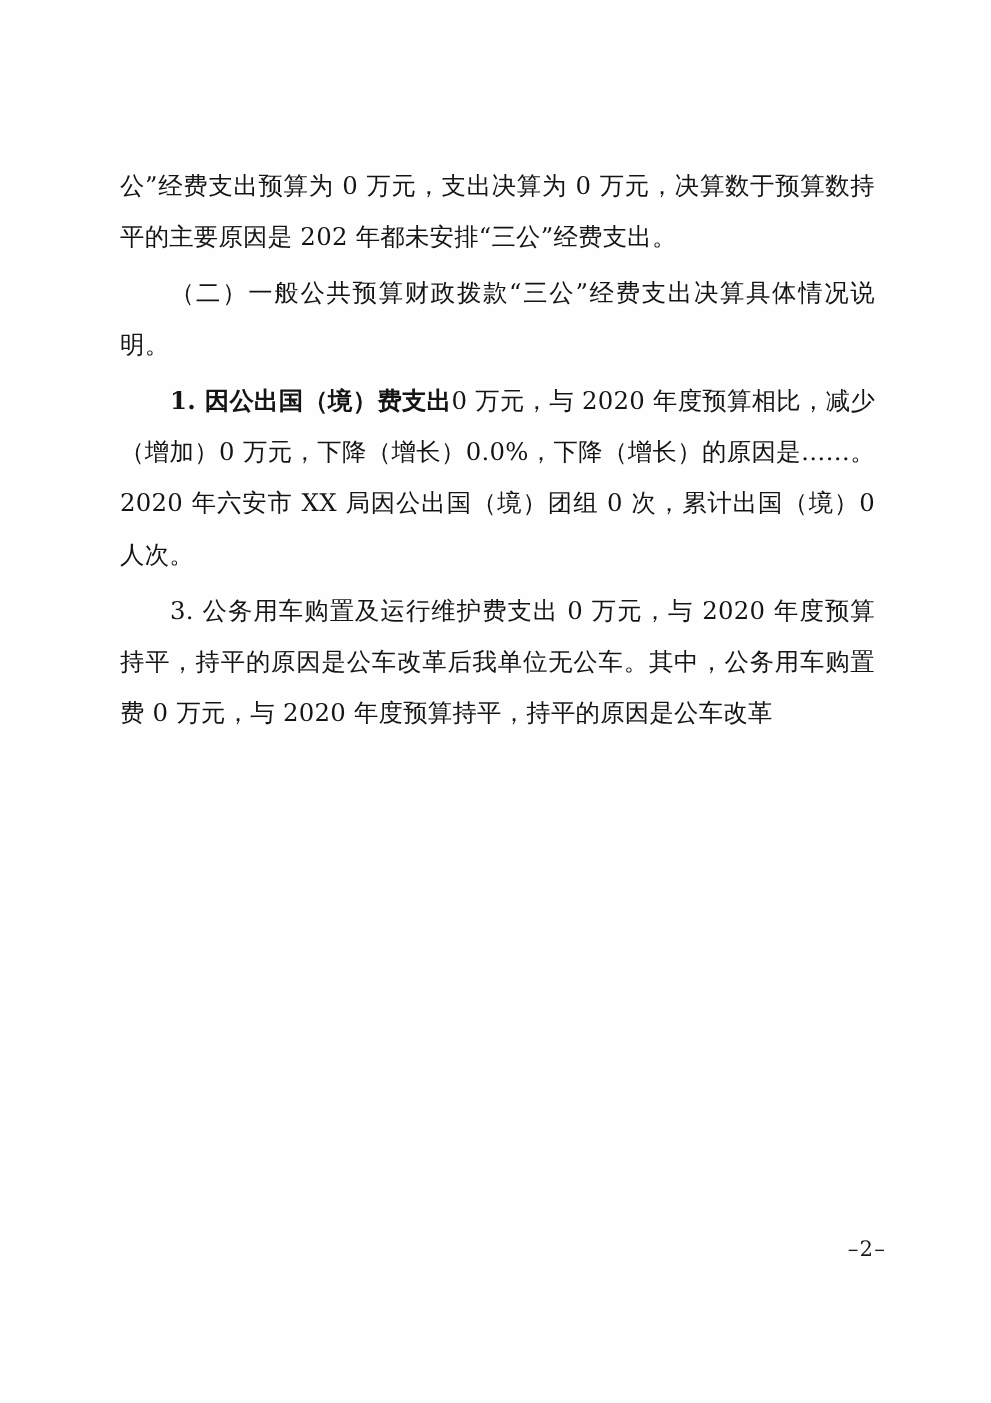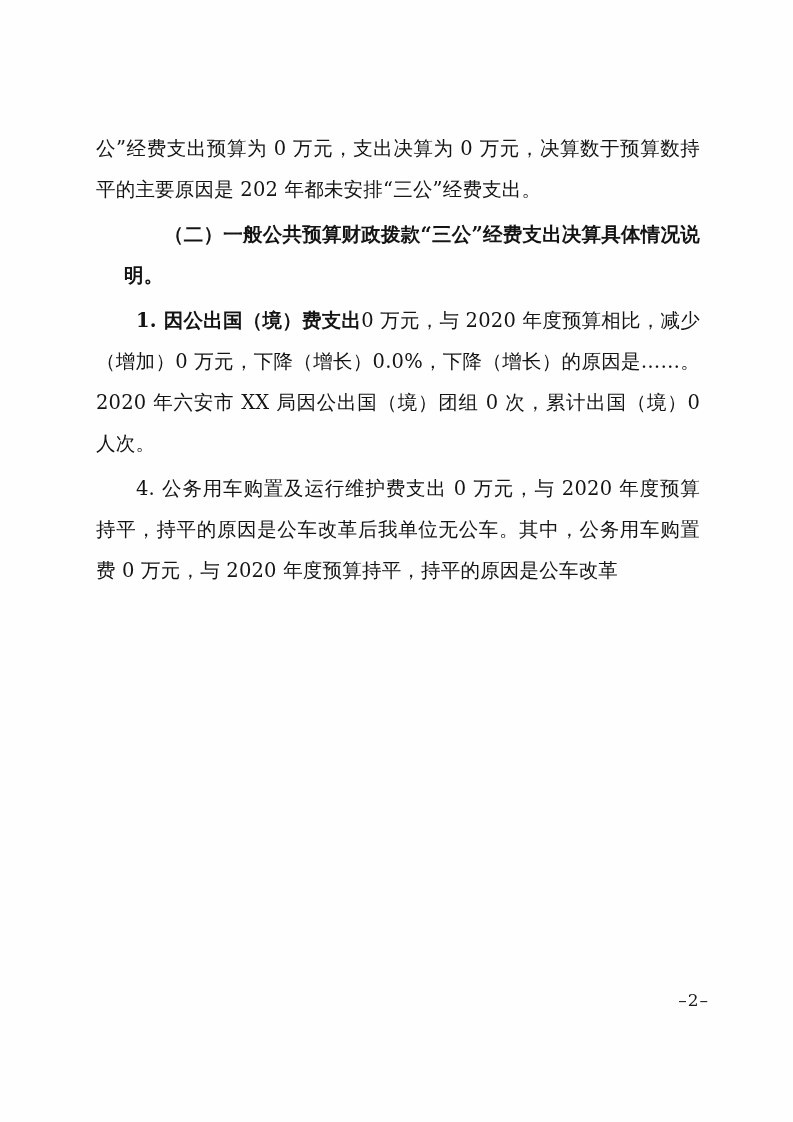--- a/index.html
+++ b/index.html
@@ -35,22 +35,21 @@
     line-height: 41px;
     text-align: justify;
     text-justify: inter-ideograph;
     letter-spacing: 0.2px;
     color: #141414;
   }
   p.indent2 {
     text-indent: 40px;
   }
   p.bold {
-    font-weight: bold;
-    margin-left: 28px;
+    font-weight: normal;
   }
   .strong {
     font-weight: bold;
     margin-top: 43px;
   }
   .footer {
     position: absolute;
     right: 84px;
     top: 990px;
     font-size: 17px;
@@ -66,18 +65,18 @@
   <div class="content">
 
     <p class="para">公”经费支出预算为 0 万元，支出决算为 0 万元，决算数于预算数持平的主要原因是 202 年都未安排“三公”经费支出。</p>
 
     <p class="para indent2 bold">（二）一般公共预算财政拨款“三公”经费支出决算具体情况说明。</p>
 
 
     <p class="para indent2"><span class="strong">1. 因公出国（境）费支出</span><span>0 万元，与 2020 年度预算相比，减少（增加）0 万元，下降（增长）0.0%，下降（增长）的原因是……。2020 年六安市 XX 局因公出国（境）团组 0 次，累计出国（境）0 人次。</span></p>
 
 
-    <p class="para indent2">4. 公务用车购置及运行维护费支出 0 万元，与 2020 年度预算持平，持平的原因是公车改革后我单位无公车。其中，公务用车购置费 0 万元，与 2020 年度预算持平，持平的原因是公车改革</p>
+    <p class="para indent2">3. 公务用车购置及运行维护费支出 0 万元，与 2020 年度预算持平，持平的原因是公车改革后我单位无公车。其中，公务用车购置费 0 万元，与 2020 年度预算持平，持平的原因是公车改革</p>
 
   </div>
 
   <div class="footer">–2–</div>
 </div>
 
 </body></html>

